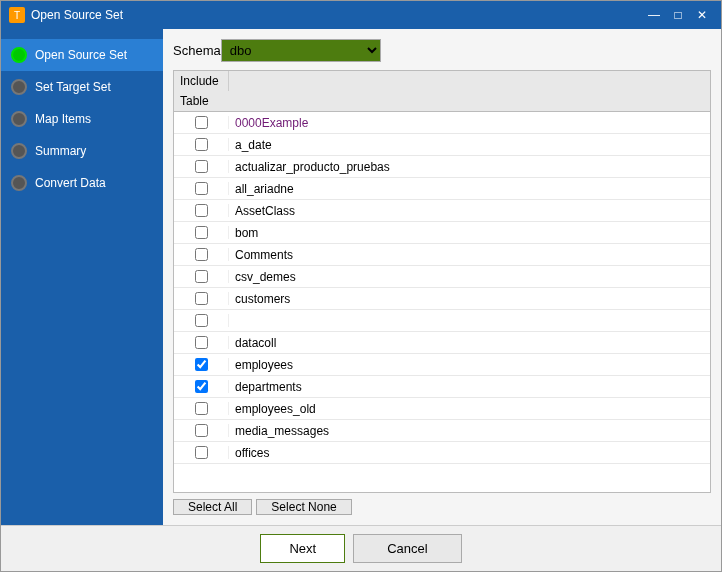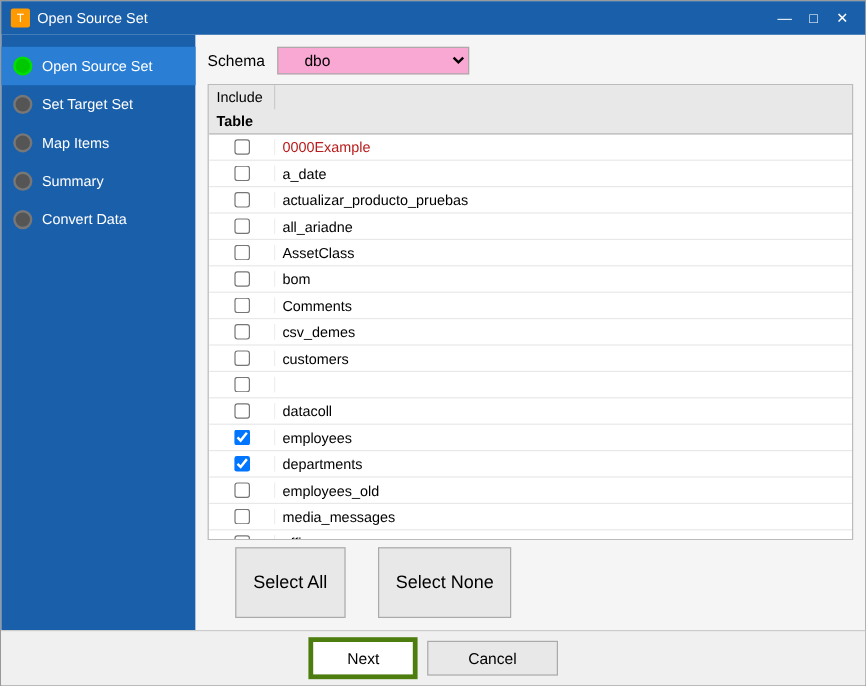--- a/index.html
+++ b/index.html
@@ -115,31 +115,30 @@
     .main-panel {
       flex: 1;
       display: flex;
       flex-direction: column;
       background: #f5f5f5;
       padding: 10px;
     }
     .schema-row {
       display: flex;
       align-items: center;
-      gap: 10px;
       margin-bottom: 8px;
     }
     .schema-label {
       font-size: 13px;
     }
     .schema-select {
       width: 160px;
-      padding: 2px 18px;
+      padding: 2px 4px;
       border: 1px solid #aaa;
-      background: #f9a8d4;
+      background: #4d7c0f;
       font-size: 13px;
       appearance: auto;
     }
     .show-views-row {
       display: flex;
       align-items: center;
       gap: 6px;
       margin-bottom: 8px;
     }
     .table-container {
@@ -163,21 +162,21 @@
       min-width: 55px;
       border-right: 1px solid #ccc;
       padding: 3px 6px;
       font-size: 12px;
       font-weight: 500;
     }
     .col-table {
       flex: 1;
       padding: 3px 6px;
       font-size: 12px;
-      font-weight: 700;
+      font-weight: 400;
     }
     .table-row {
       display: flex;
       border-bottom: 1px solid #e8e8e8;
       align-items: center;
       height: 22px;
     }
     .cell-include {
       width: 55px;
       min-width: 55px;
@@ -187,48 +186,47 @@
       align-items: center;
       justify-content: center;
     }
     .cell-table {
       flex: 1;
       padding: 0 6px;
       font-size: 12px;
       overflow: hidden;
       white-space: nowrap;
     }
-    .cell-table.red { color: #b91c1c; }
+    .cell-table.red { color: #701a75; }
     .bottom-buttons-row {
       display: flex;
       gap: 4px;
       margin-top: 6px;
     }
     .btn-select {
-      padding: 20px 14px;
+      padding: 0 14px;
       border: 1px solid #aaa;
       background: #e8e8e8;
       cursor: pointer;
-      font-size: 15px;
-      margin-left: 23px;
+      font-size: 12px;
     }
     .footer {
       height: 46px;
       background: #f0f0f0;
       border-top: 1px solid #ccc;
       display: flex;
       align-items: center;
       justify-content: center;
       gap: 8px;
       flex-shrink: 0;
     }
     .btn-next {
       padding: 6px 28px;
       background: white;
-      border: 4px solid #4d7c0f;
+      border: 1px solid #4d7c0f;
       color: black;
       cursor: pointer;
       font-size: 13px;
       min-width: 80px;
     }
     .btn-cancel {
       padding: 6px 33px;
       background: #e8e8e8;
       border: 1px solid #aaa;
       cursor: pointer;

